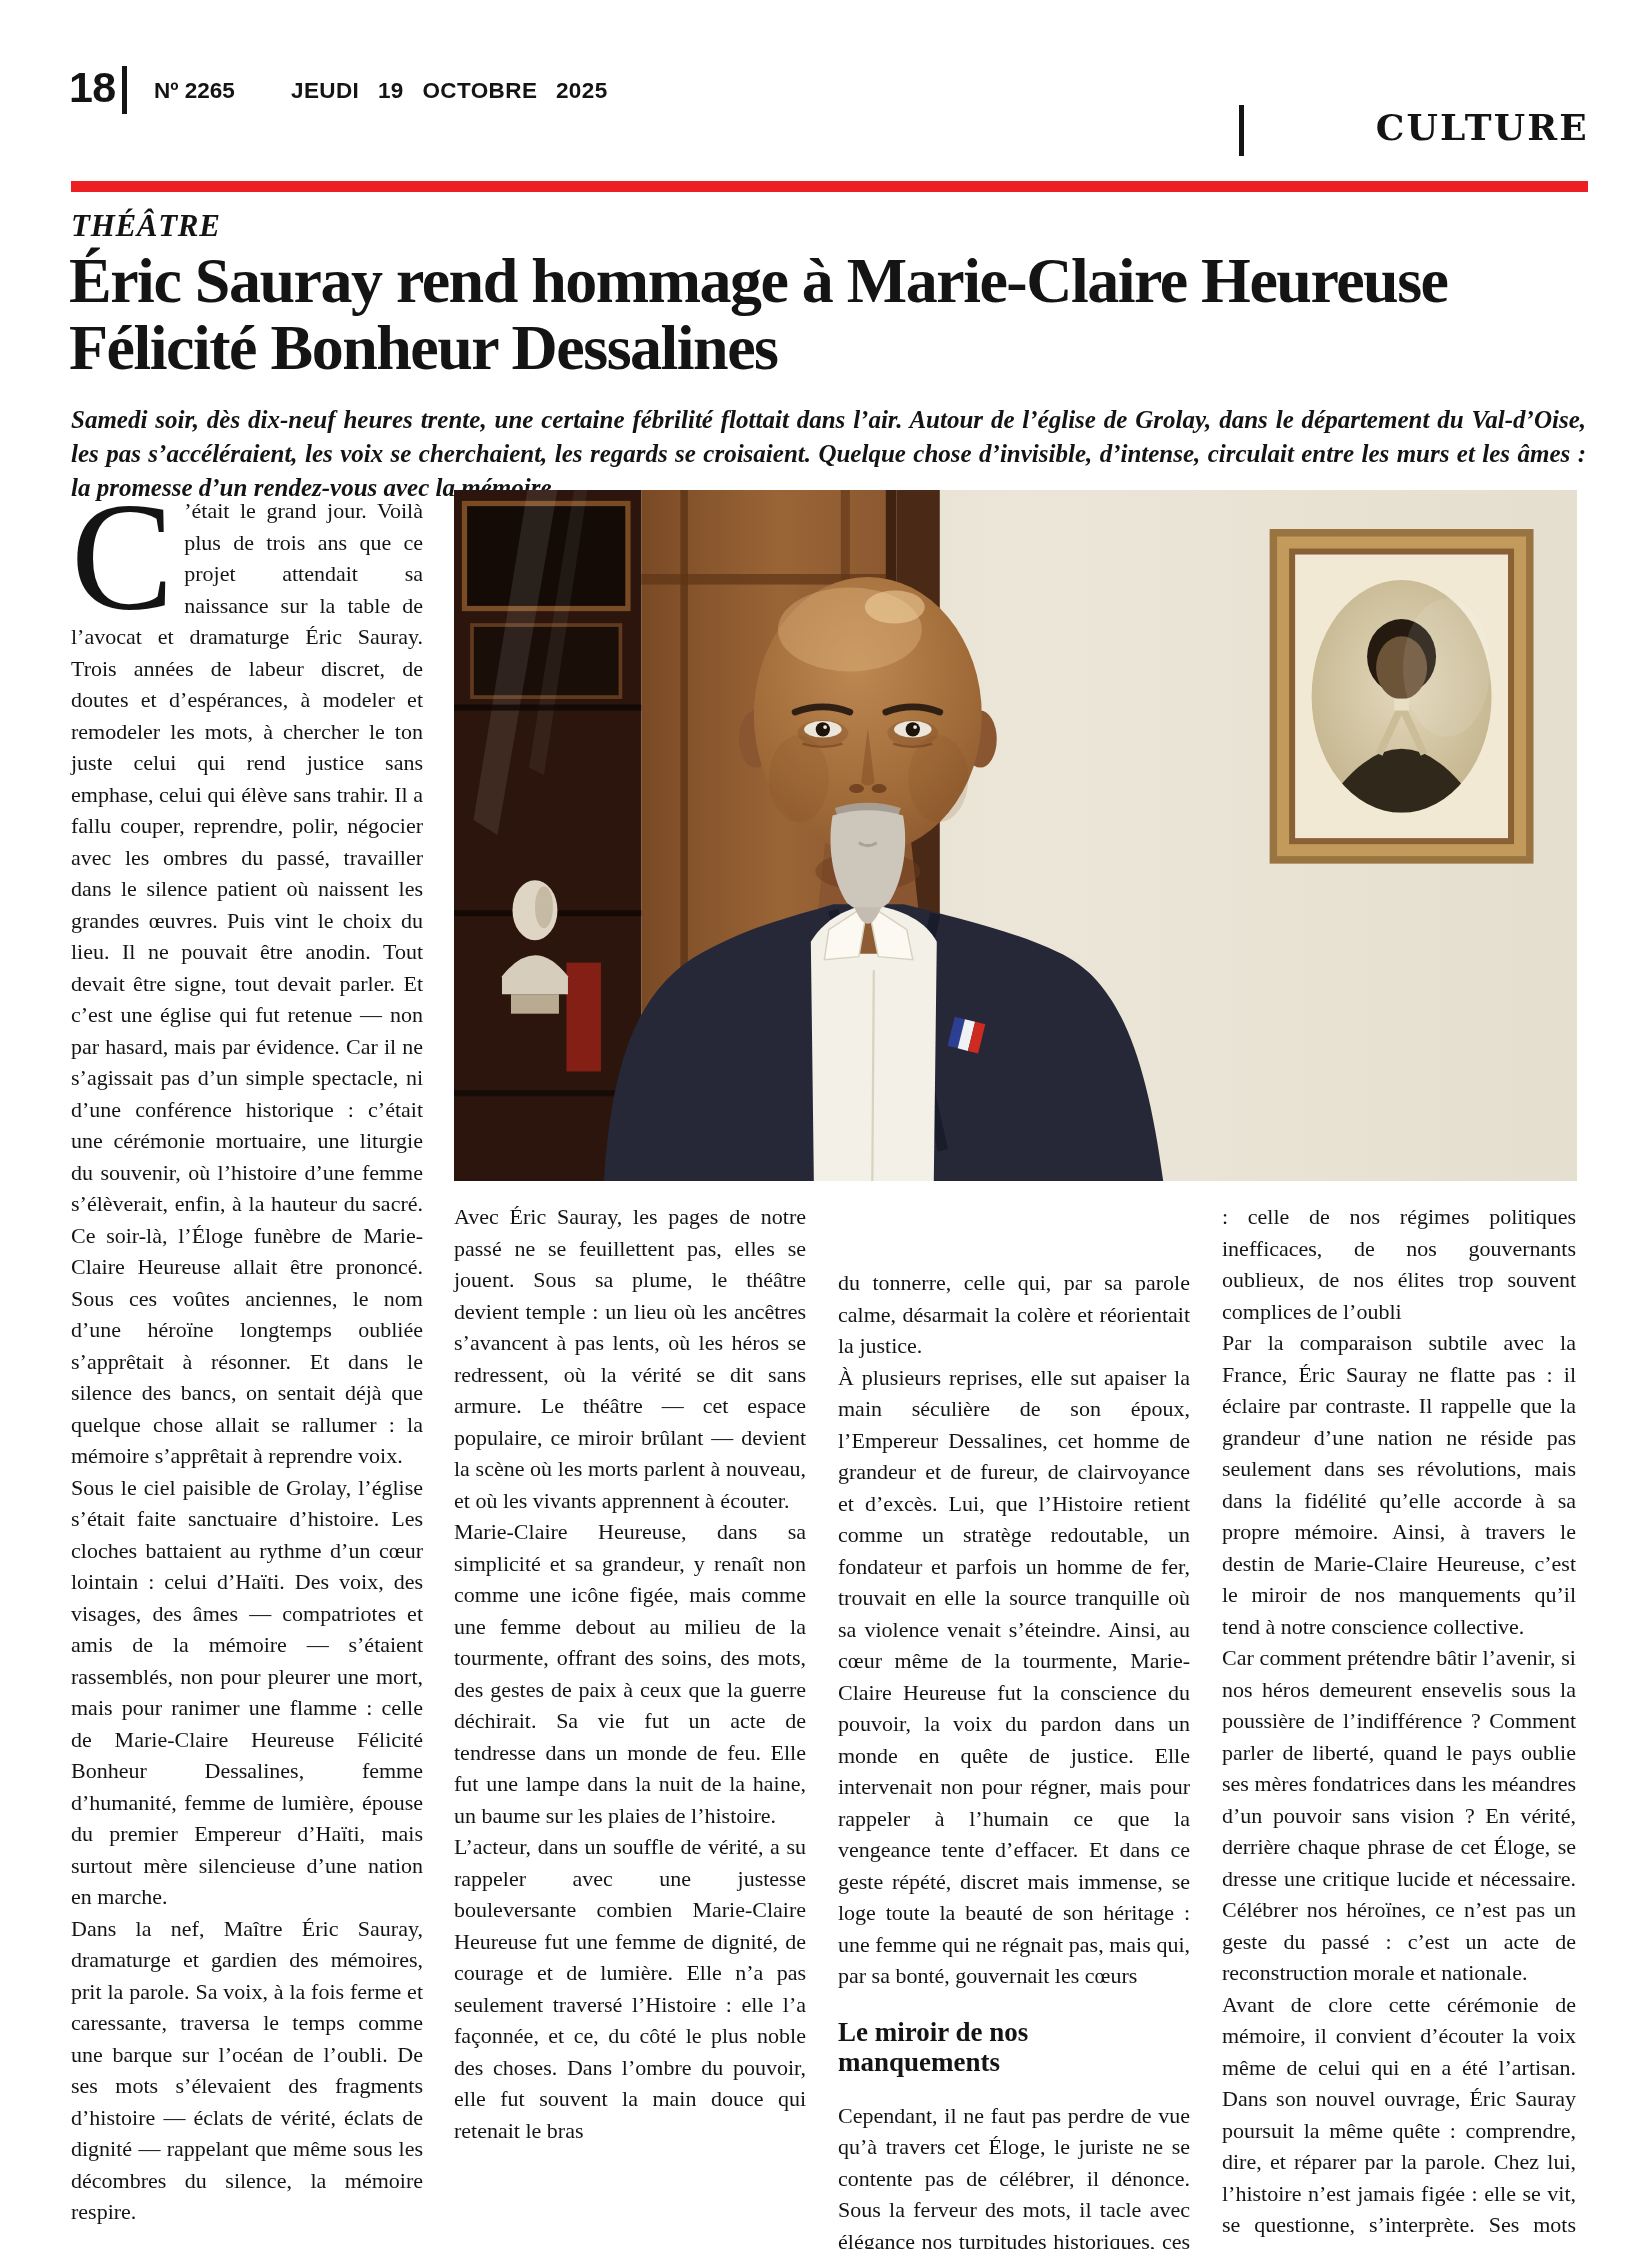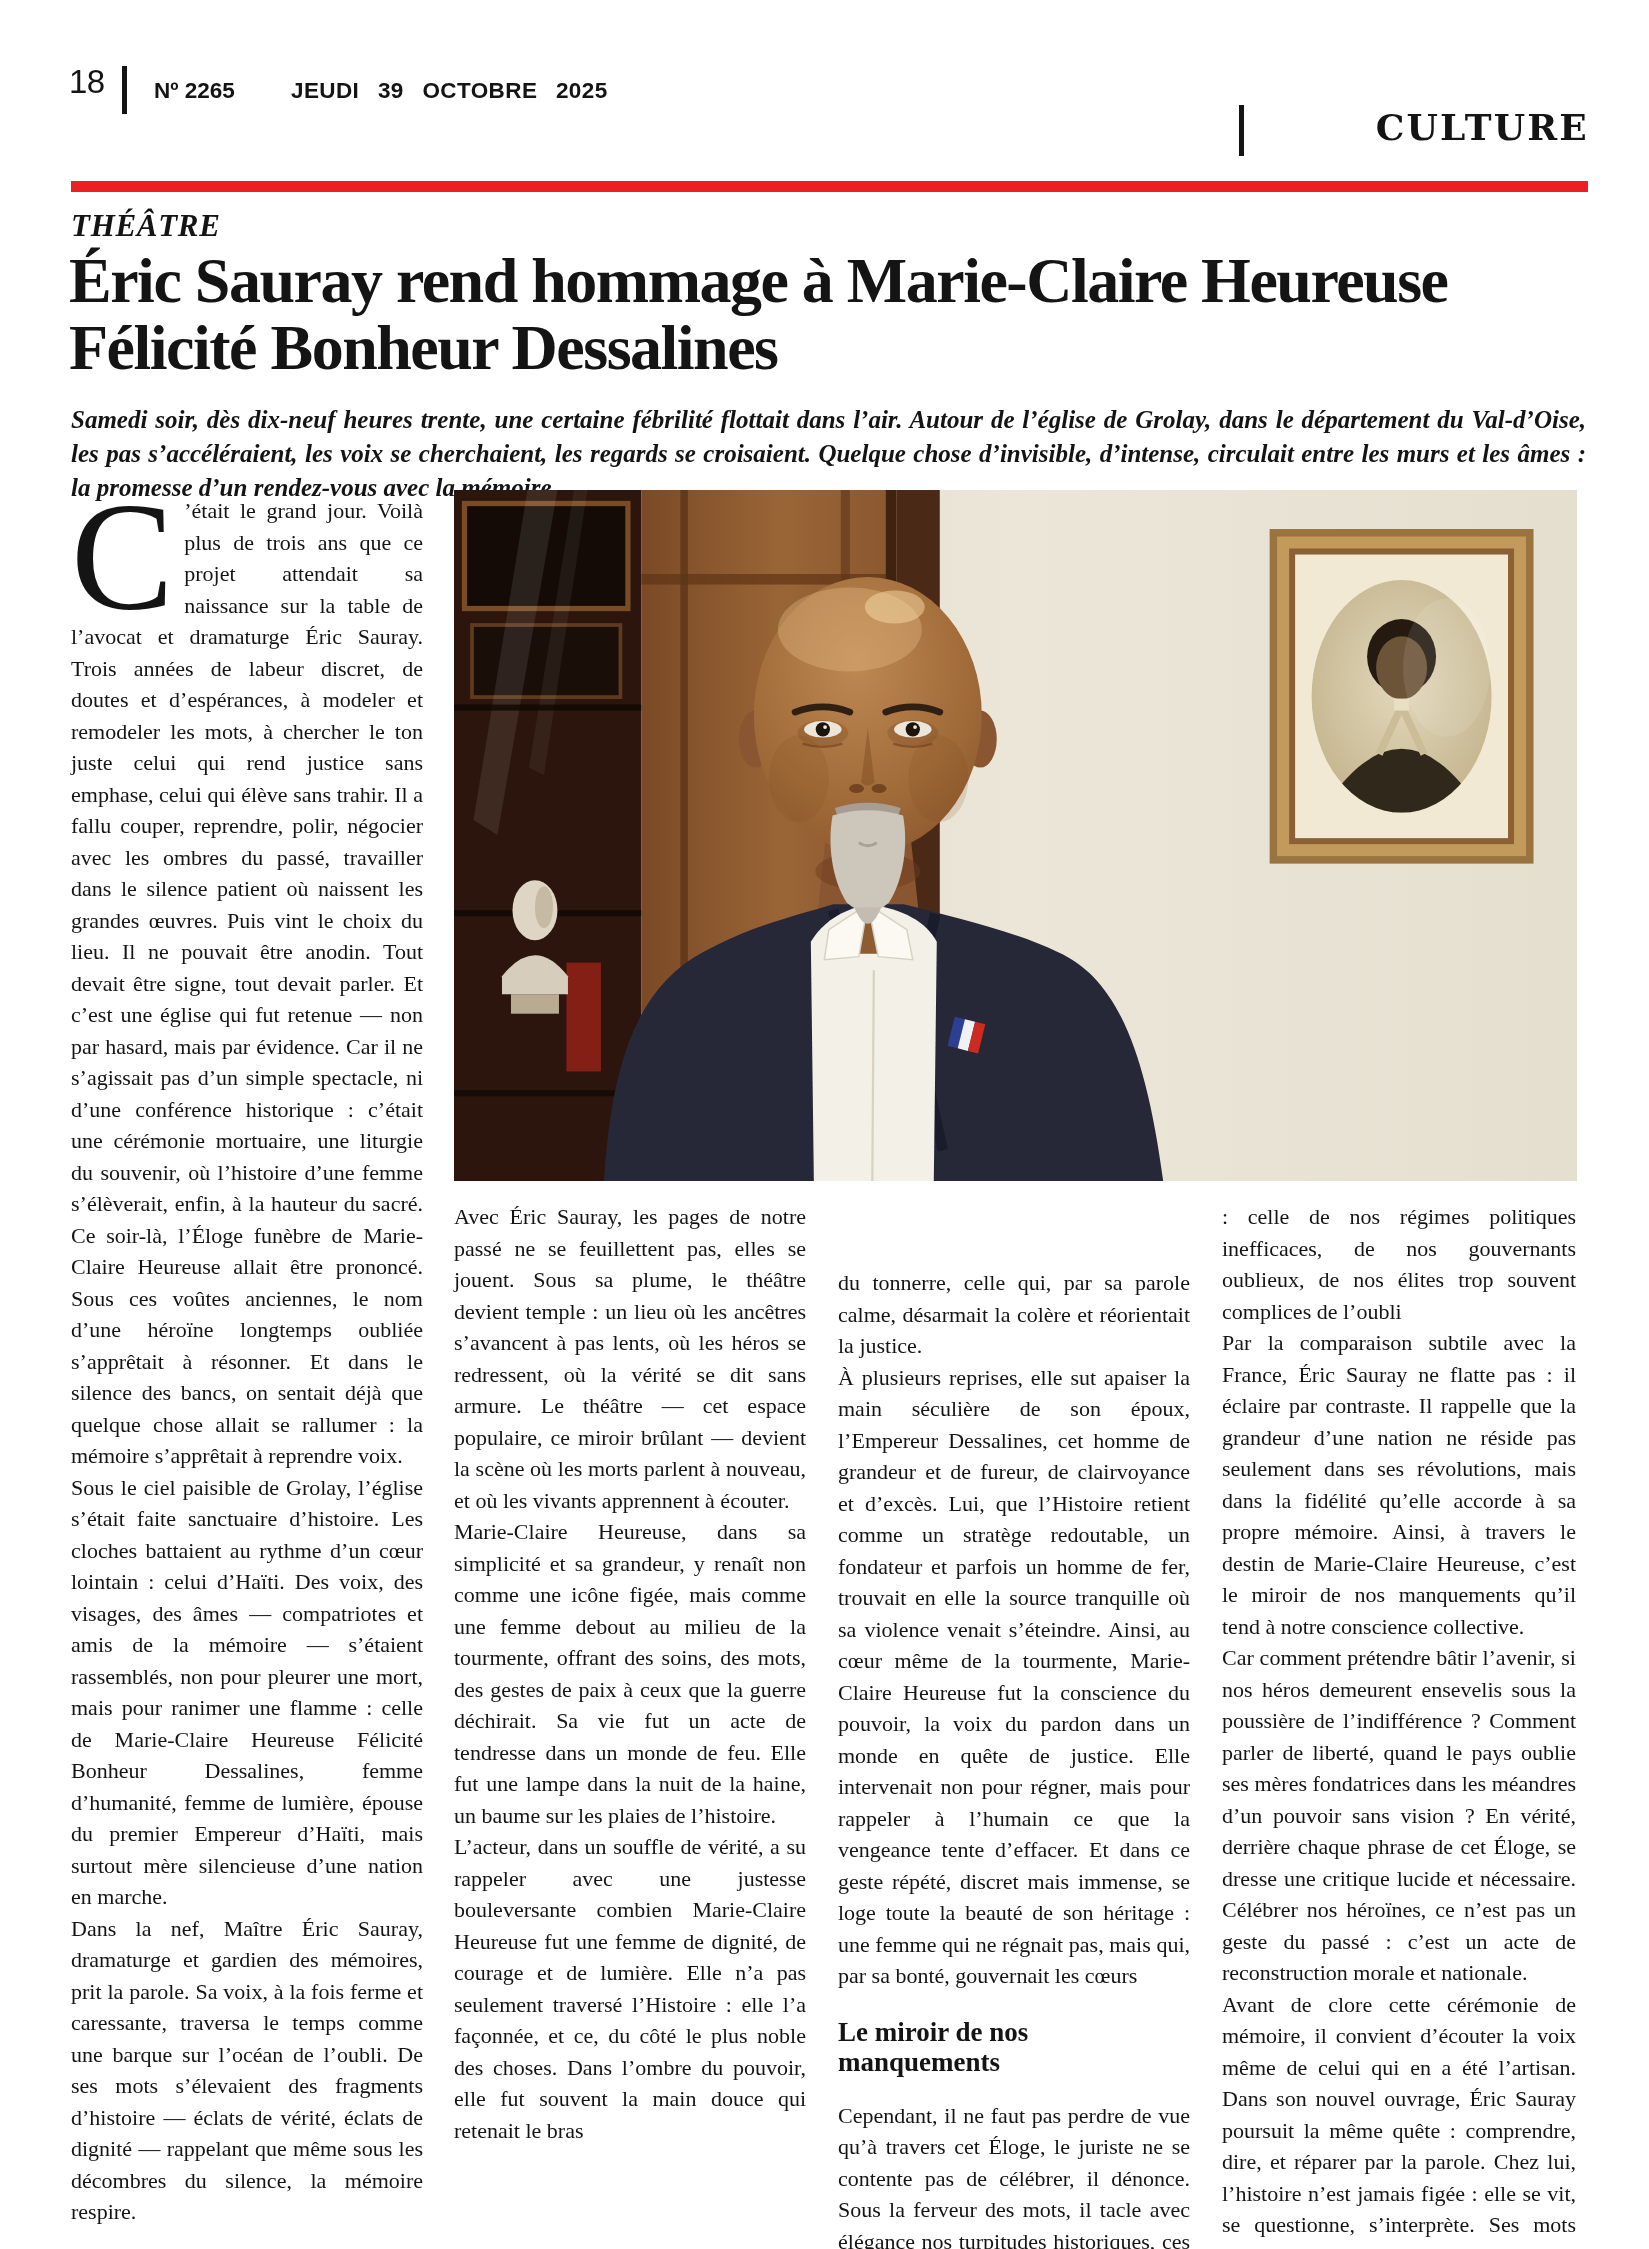--- a/index.html
+++ b/index.html
@@ -1,21 +1,21 @@
 <!DOCTYPE html>
 <html lang="fr" style="font-size:12px"><head>
 <meta charset="utf-8">
 <style>
   html,body{margin:0;padding:0;background:#ffffff;}
   .page{position:relative;width:1650px;height:2250px;background:#ffffff;overflow:hidden;
         font-family:"Liberation Serif",serif;color:#141414;}
 
   
   .page-num{position:absolute;left:69px;top:63px;font-family:"Liberation Sans",sans-serif;
-            font-weight:normal;font-size:33px;letter-spacing:-0.7px;}
+            font-weight:bold;font-size:43px;letter-spacing:-0.7px;}
   .pnum-bar{position:absolute;left:122px;top:66px;width:4.5px;height:48px;background:#141414;}
   .issue{position:absolute;left:154px;top:78px;font-family:"Liberation Sans",sans-serif;
          font-weight:bold;font-size:22.5px;}
   .edition-date{position:absolute;left:291px;top:78px;font-family:"Liberation Sans",sans-serif;
          font-weight:bold;font-size:22.5px;word-spacing:12px;letter-spacing:0.4px;}
   .section-bar{position:absolute;left:1239px;top:105px;width:4.5px;height:51px;background:#141414;}
   .section{position:absolute;right:61px;top:106px;width:375px;text-align:right;
            font-family:"DejaVu Serif","Liberation Serif",serif;font-weight:bold;
            font-size:36px;letter-spacing:2.2px;}
   .banner{position:absolute;left:71px;top:126px;width:341px;height:65px;
@@ -46,21 +46,21 @@
   .photo svg{display:block;width:100%;height:100%;}
 </style>
 </head>
 <body>
 
 <div class="page">
 
   <div class="page-num">18</div>
   <div class="pnum-bar"></div>
   <div class="issue">Nº 2265</div>
-  <div class="edition-date">JEUDI 39 OCTOBRE 2025</div>
+  <div class="edition-date">JEUDI 19 OCTOBRE 2025</div>
   <div class="section-bar"></div>
   <div class="section">CULTURE</div>
   <div class="red-rule" style="background:#ec1f23;"></div>
 
   <div class="kicker">THÉÂTRE</div>
   <h1 class="headline" style="margin:0;">Éric Sauray rend hommage à Marie-Claire Heureuse Félicité Bonheur Dessalines</h1>
   <div class="lede">Samedi soir, dès dix-neuf heures trente, une certaine fébrilité flottait dans l’air. Autour de l’église de Grolay, dans le département du Val-d’Oise, les pas s’accéléraient, les voix se cherchaient, les regards se croisaient. Quelque chose d’invisible, d’intense, circulait entre les murs et les âmes : la promesse d’un rendez-vous avec la mémoire.</div>
 
   <div class="photo">
     <svg viewBox="0 0 1498 921" preserveAspectRatio="none">

